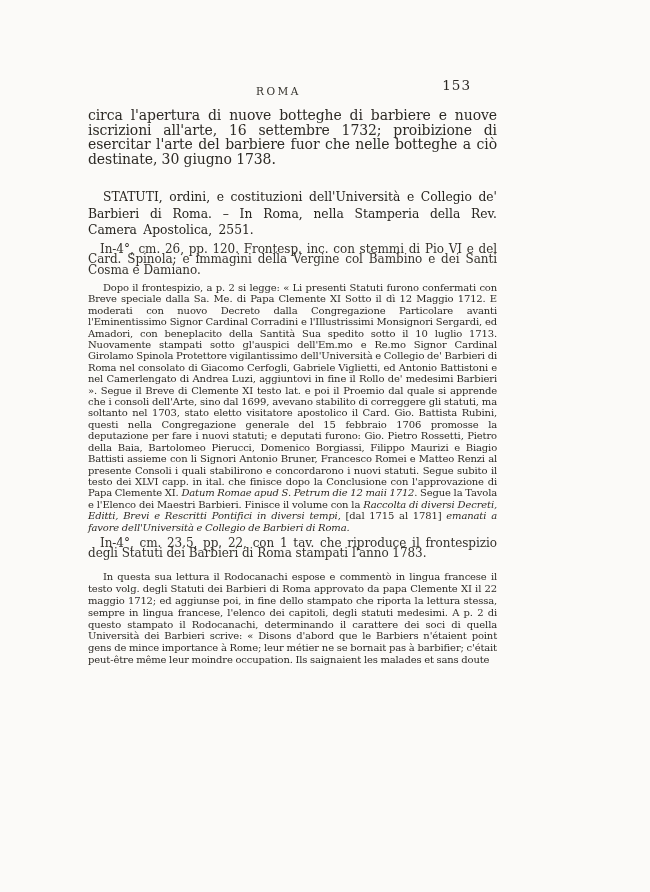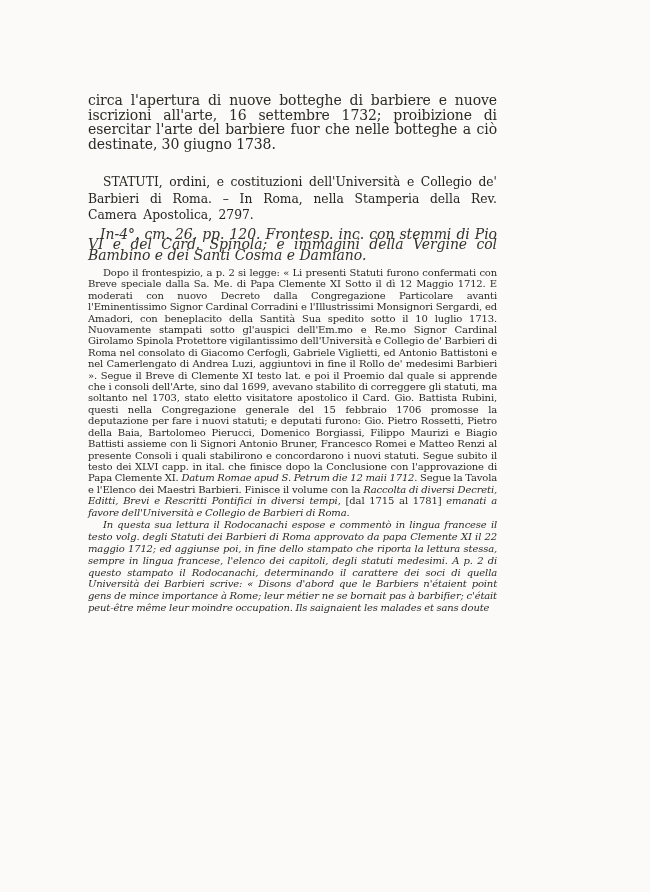--- a/index.html
+++ b/index.html
@@ -56,56 +56,59 @@
     font-size: 12.3px;
     line-height: 16.5px;
     word-spacing: 2.5px;
     text-indent: 15px;
     color: #27241f;
   }
   .h-first { margin-top: 23px; }
   .h-second { margin-top: 27px; }
   .collation {
     margin-top: 5px;
-    font-size: 14px;
+    font-size: 12px;
     line-height: 10.5px;
     text-indent: 12px;
     letter-spacing: -0.05px;
     color: #35322c;
-    font-style: italic;
   }
   .annotation {
     margin-top: 7px;
     font-size: 10px;
     line-height: 11.4px;
     text-indent: 15px;
     letter-spacing: -0.15px;
     word-spacing: -0.3px;
   }
   .annotation.a2 {
-    margin-top: 1px;
+    margin-top: 12px;
     line-height: 11.9px;
-    font-style: italic;
   }
   .it { font-style: italic; }
   .sp { letter-spacing: 0.32em; }
 </style>
 </head>
 <body>
 
 <div class="page">
   <div class="text-block">
 
+    <div class="running-head">
+      <span class="head-title">ROMA</span>
+      <span class="page-number">153</span>
+    </div>
 
     <p class="p-intro">circa l'apertura di nuove botteghe di barbiere e nuove iscrizioni all'arte, 16 settembre 1732; proibizione di esercitar l'arte del barbiere fuor che nelle botteghe a ciò destinate, 30 giugno 1738.</p>
 
-    <p class="entry-heading h-first">STATUTI, ordini, e costituzioni dell'Università e Collegio de' Barbieri di Roma. – In Roma, nella Stamperia della Rev. Camera Apostolica, 2797.</p>
+    <p class="entry-heading h-first">STATUTI, ordini, e costituzioni dell'Università e Collegio de' Barbieri di Roma. – In Roma, nella Stamperia della Rev. Camera Apostolica, 2551.</p>
 
     <p class="collation">In-4°, cm. 26, pp. 120. Frontesp. inc. con stemmi di Pio VI e del Card. Spinola; e immagini della Vergine col Bambino e dei Santi Cosma e Damiano.</p>
 
     <p class="annotation a1"><span>Dopo il frontespizio, a p. 2 si legge: « Li presenti Statuti furono confermati con Breve speciale dalla Sa. Me. di Papa Clemente XI Sotto il dì 12 Maggio 1712. E moderati con nuovo Decreto dalla Congregazione Particolare avanti l'Eminentissimo Signor Cardinal Corradini e l'Illustrissimi Monsignori Sergardi, ed Amadori, con beneplacito della Santità Sua spedito sotto il 10 luglio 1713. Nuovamente stampati sotto gl'auspici dell'Em.mo e Re.mo Signor Cardinal Girolamo Spinola Protettore vigilantissimo dell'Università e Collegio de' Barbieri di Roma nel consolato di Giacomo Cerfogli, Gabriele Viglietti, ed Antonio Battistoni e nel Camerlengato di Andrea Luzi, aggiuntovi in fine il Rollo de' medesimi Barbieri ». Segue il Breve di Clemente XI testo lat. e poi il Proemio dal quale si apprende che i consoli dell'Arte, sino dal 1699, avevano stabilito di correggere gli statuti, ma soltanto nel 1703, stato eletto visitatore apostolico il Card. Gio. Battista Rubini, questi nella Congregazione generale del 15 febbraio 1706 promosse la deputazione per fare i nuovi statuti; e deputati furono: Gio. Pietro Rossetti, Pietro della Baia, Bartolomeo Pierucci, Domenico Borgiassi, Filippo Maurizi e Biagio Battisti assieme con li Signori Antonio Bruner, Francesco Romei e Matteo Renzi al presente Consoli i quali stabilirono e concordarono i nuovi statuti. Segue subito il testo dei XLVI capp. in ital. che finisce dopo la Conclusione con l'approvazione di Papa Clemente XI. </span><span class="it">Datum Romae apud S. Petrum die 12 maii 1712</span><span>. Segue la Tavola e l'Elenco dei Maestri Barbieri. Finisce il volume con la </span><span class="it">Raccolta di diversi Decreti, Editti, Brevi e Rescritti Pontifici in diversi tempi</span><span>, [dal 1715 al 1781] </span><span class="it">emanati a favore dell'Università e Collegio de Barbieri di Roma.</span></p>
 
 
+    <p class="collation">In-4°, cm. 23.5, pp. 22, con 1 tav. che riproduce il frontespizio degli Statuti dei Barbieri di Roma stampati l'anno 1783.</p>
 
     <p class="annotation a2"><span>In questa sua lettura il Rodocanachi espose e commentò in lingua francese il testo volg. degli Statuti dei Barbieri di Roma approvato da papa Clemente XI il 22 maggio 1712; ed aggiunse poi, in fine dello stampato che riporta la lettura stessa, sempre in lingua francese, l'elenco dei capitoli, degli statuti medesimi. A p. 2 di questo stampato il Rodocanachi, determinando il carattere dei soci di quella Università dei Barbieri scrive: « Disons d'abord que le Barbiers n'étaient point gens de mince importance à Rome; leur métier ne se bornait pas à barbifier; c'était peut-être même leur moindre occupation. Ils saignaient les malades et sans doute</span></p>
 
   </div>
 </div>
 
 </body></html>

